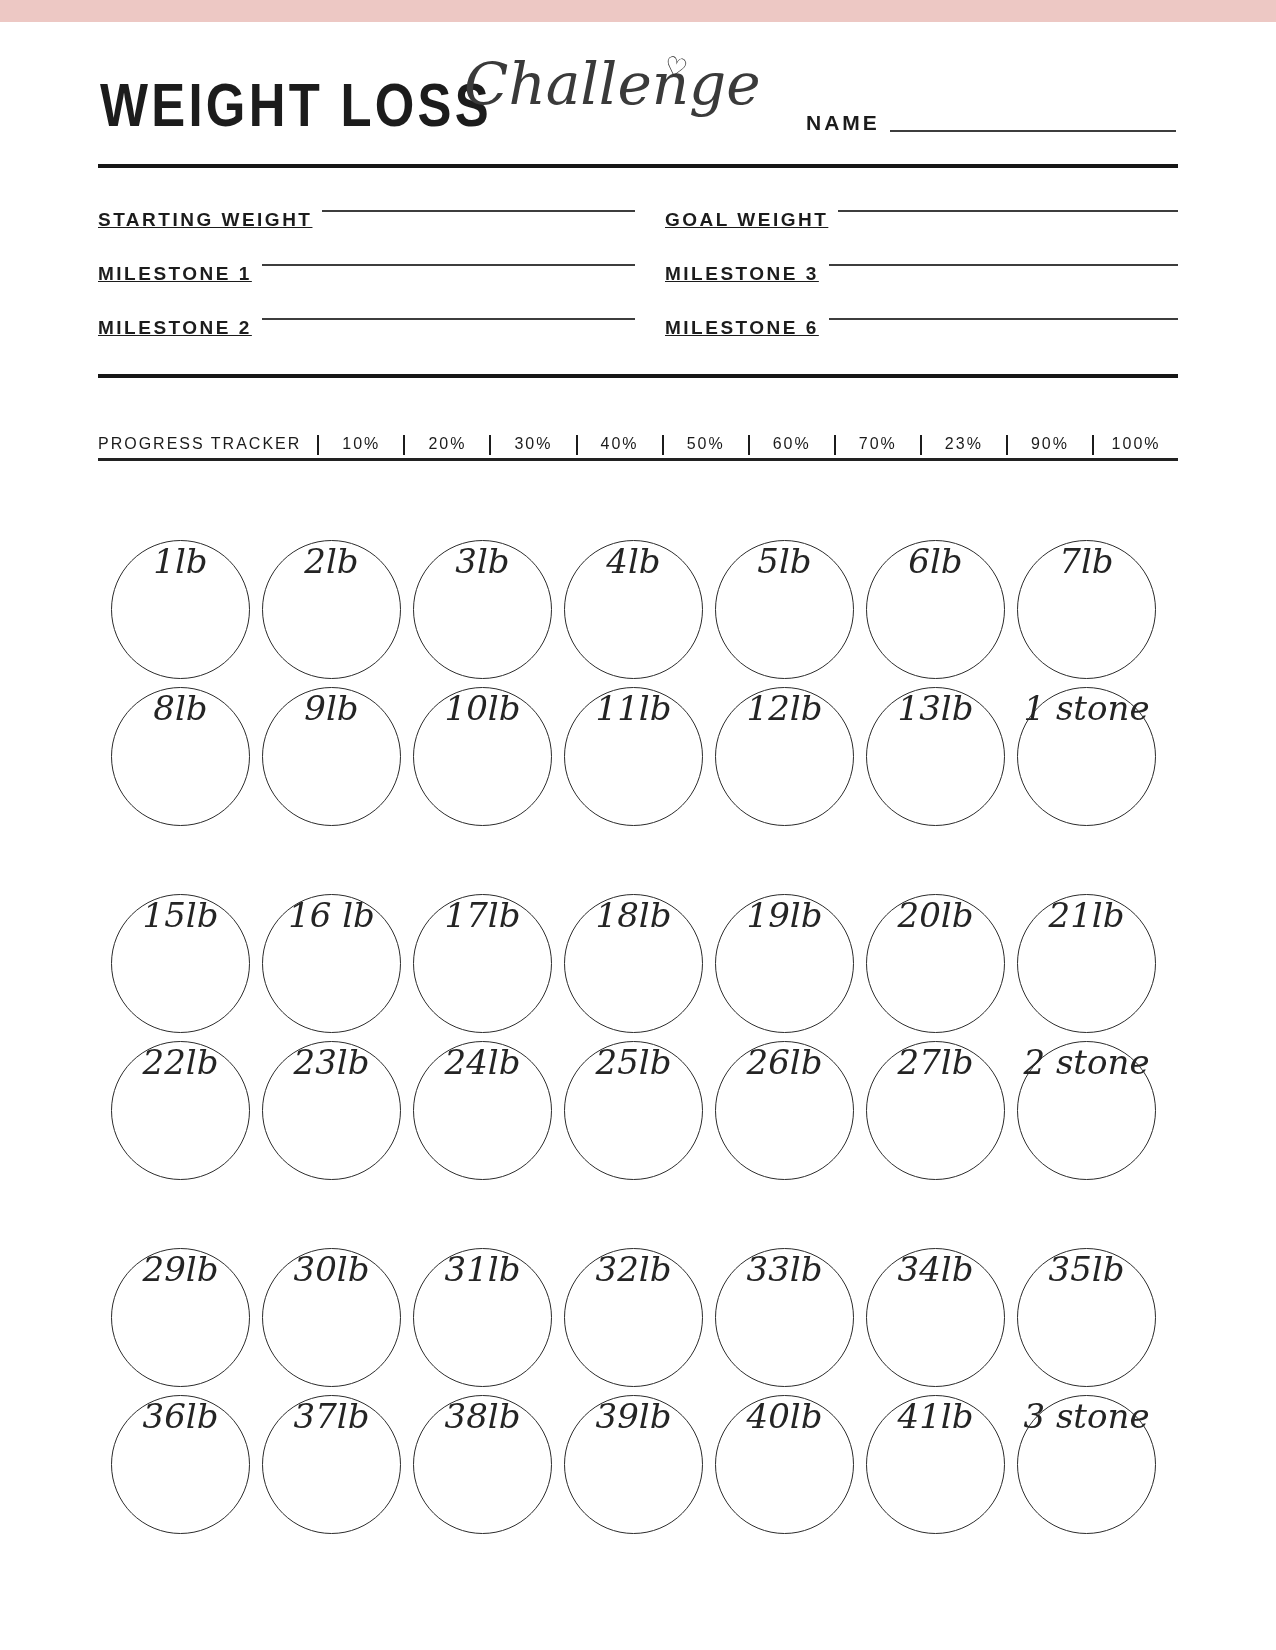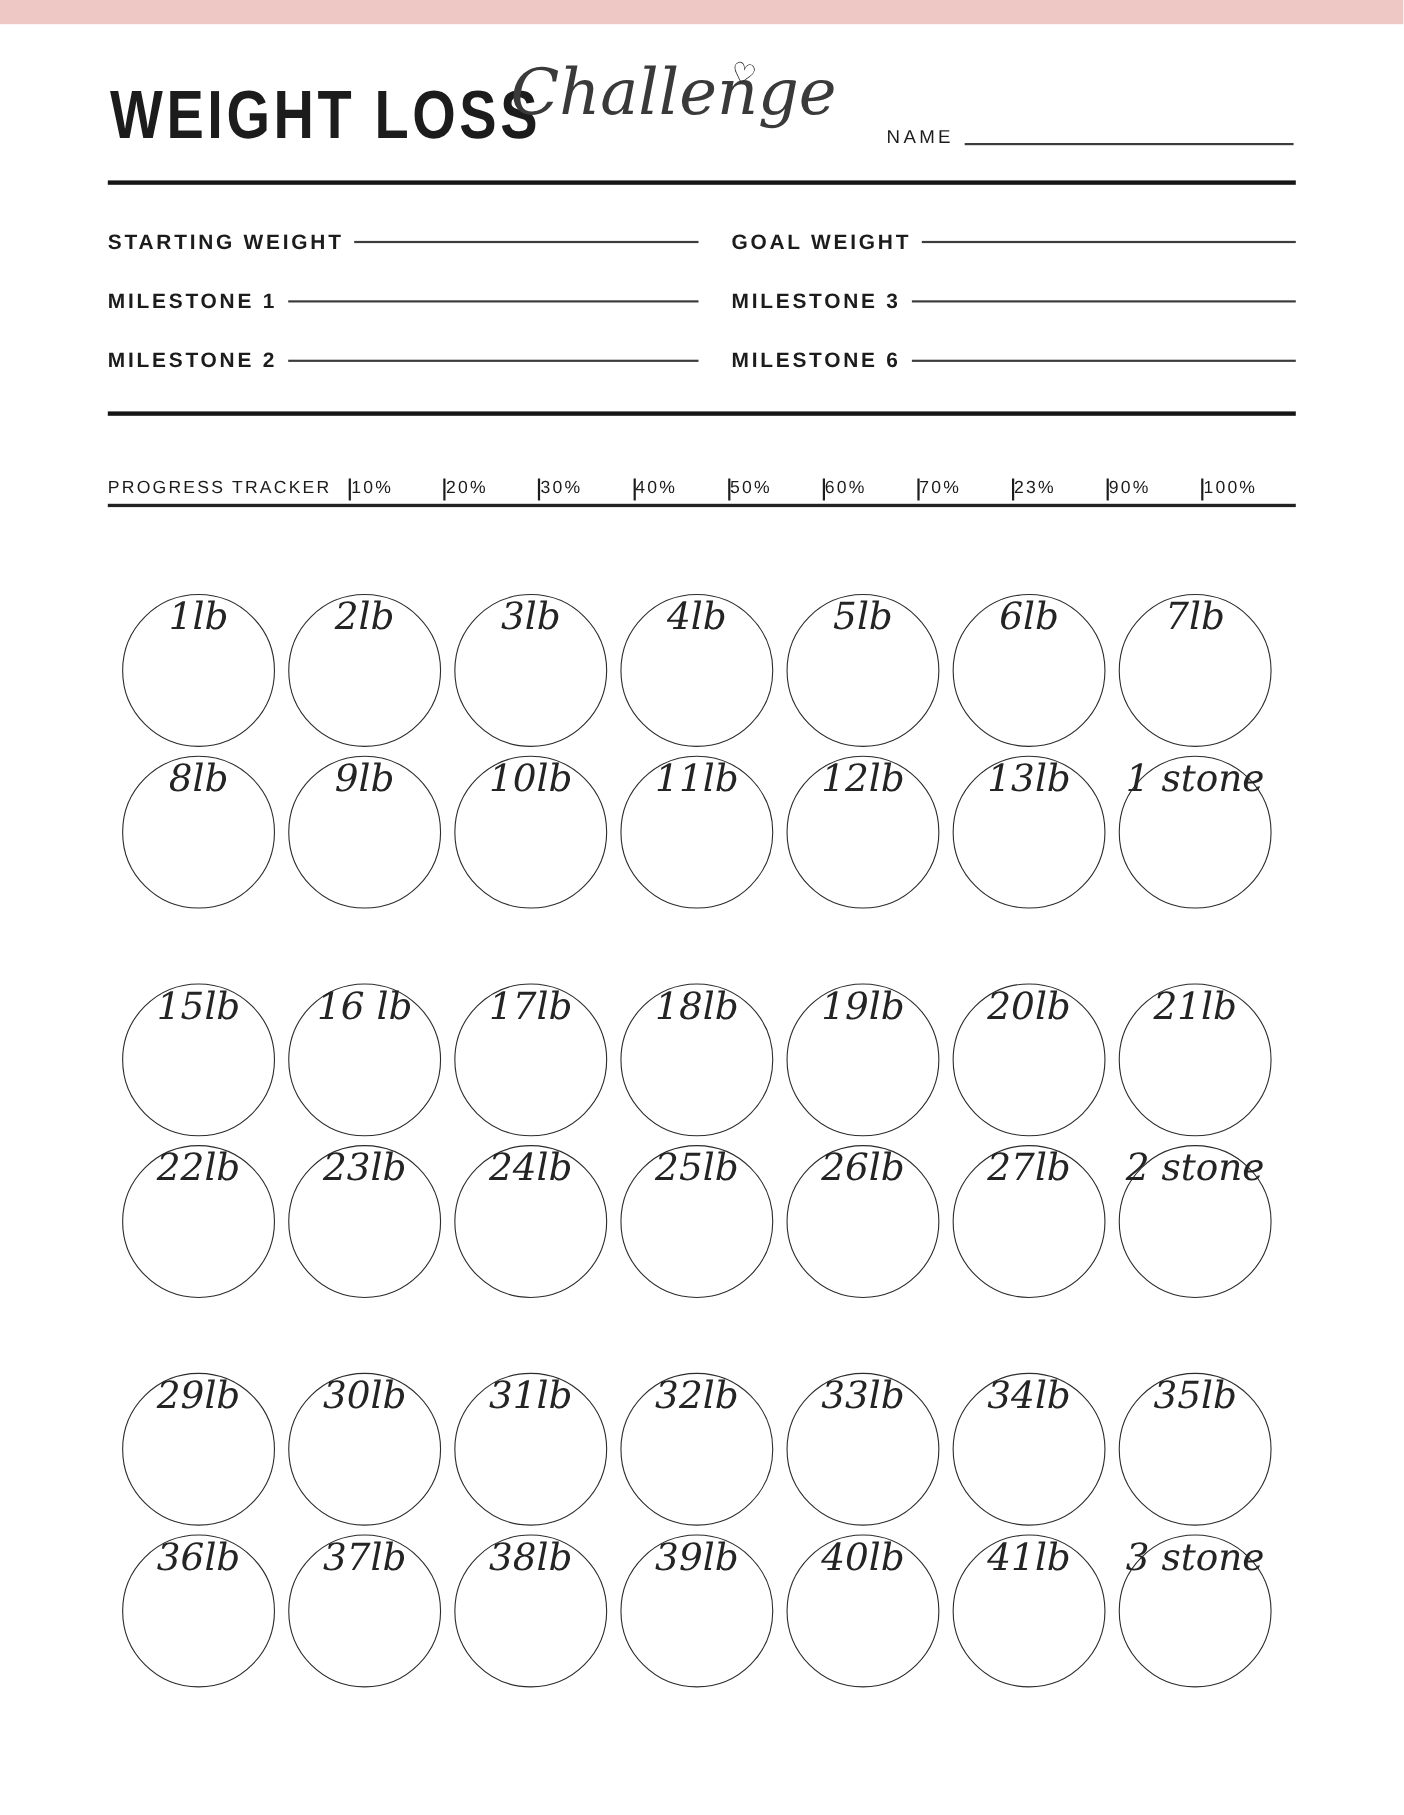--- a/index.html
+++ b/index.html
@@ -24,50 +24,50 @@
     font-size:58px; line-height:1.2; color:#3a3a3a; white-space:nowrap;
   }
   .heart {
     position:absolute; left:566px; top:30px; font-size:26px; color:#2d2d2d;
     transform:rotate(14deg);
   }
   .name-field {
     position:absolute; left:708px; right:2px; top:70px; height:42px;
     display:flex; align-items:flex-end;
   }
-  .name-label { font-size:17px; font-weight:normal; letter-spacing:3px; line-height:1; padding-bottom:1px; }
+  .name-label { font-size:21px; font-weight:bold; letter-spacing:3px; line-height:1; padding-bottom:1px; }
   .write-line { flex:1; border-bottom:2px solid #3d3d3d; margin-left:10px; margin-bottom:2px; height:0; }
 
   .rule { height:4px; background:#161616; }
 
   
   .fields {
     margin-top:42px; display:grid;
     grid-template-columns:537px 1fr; column-gap:30px; row-gap:32px;
   }
-  .field-row { display:flex; align-items:center; height:22px; }
+  .field-row { display:flex; align-items:flex-start; height:22px;text-decoration:underline; }
   .field-label {
     font-size:19px; font-weight:bold; letter-spacing:2.5px; line-height:1;
     white-space:nowrap; padding-bottom:1px;
   }
   .rule-2 { margin-top:34px; }
 
   
   .tracker {
     margin-top:48px; height:26px; border-bottom:3px solid #222;
     display:flex; align-items:flex-end; padding-bottom:6px;
   }
   .tracker-label {
     flex:0 0 auto; font-size:16px; letter-spacing:2px; color:#1b1b1b;
     white-space:nowrap; margin-right:16px; line-height:1;margin-top:22px;
   }
   .tracker-cell { flex:1; display:flex; align-items:center; }
   .tracker-sep { width:2px; height:20px; background:#1c1c1c; flex:0 0 auto; margin-bottom:-3px; }
   .tracker-pct {
-    flex:1; font-size:16px; letter-spacing:2px; color:#1b1b1b; line-height:1;
+    flex:1; text-align:center; font-size:16px; letter-spacing:2px; color:#1b1b1b; line-height:1;
   }
 
   
   .badges { margin-top:79px; padding-left:13px; }
   .badge-group {
     display:grid; grid-template-columns:repeat(7,139px);
     column-gap:12px; row-gap:8px; margin-bottom:68px;
   }
   .badge-group:last-child { margin-bottom:0; }
   .circle {

